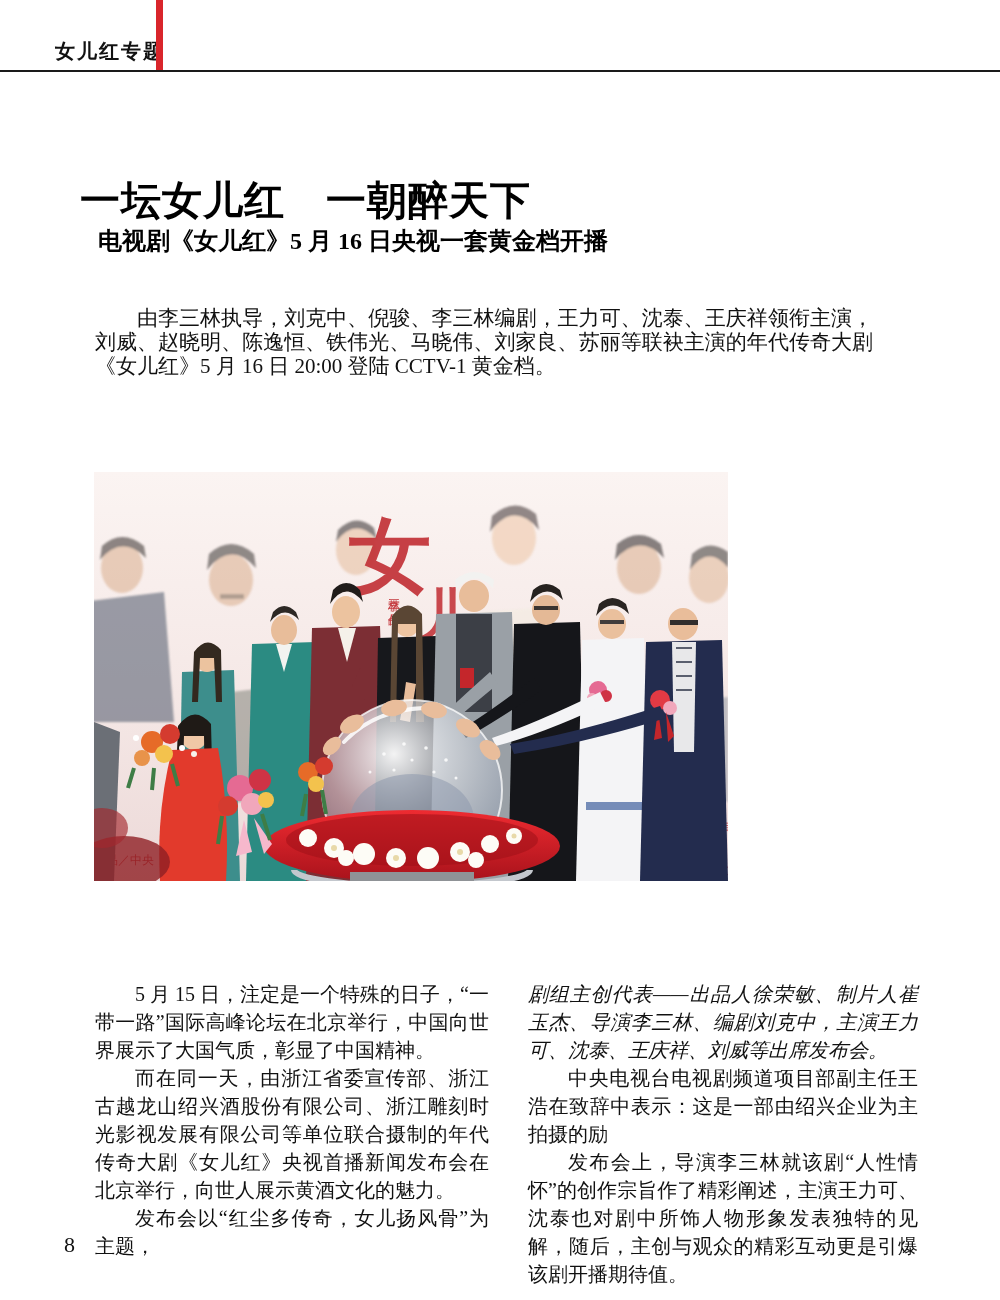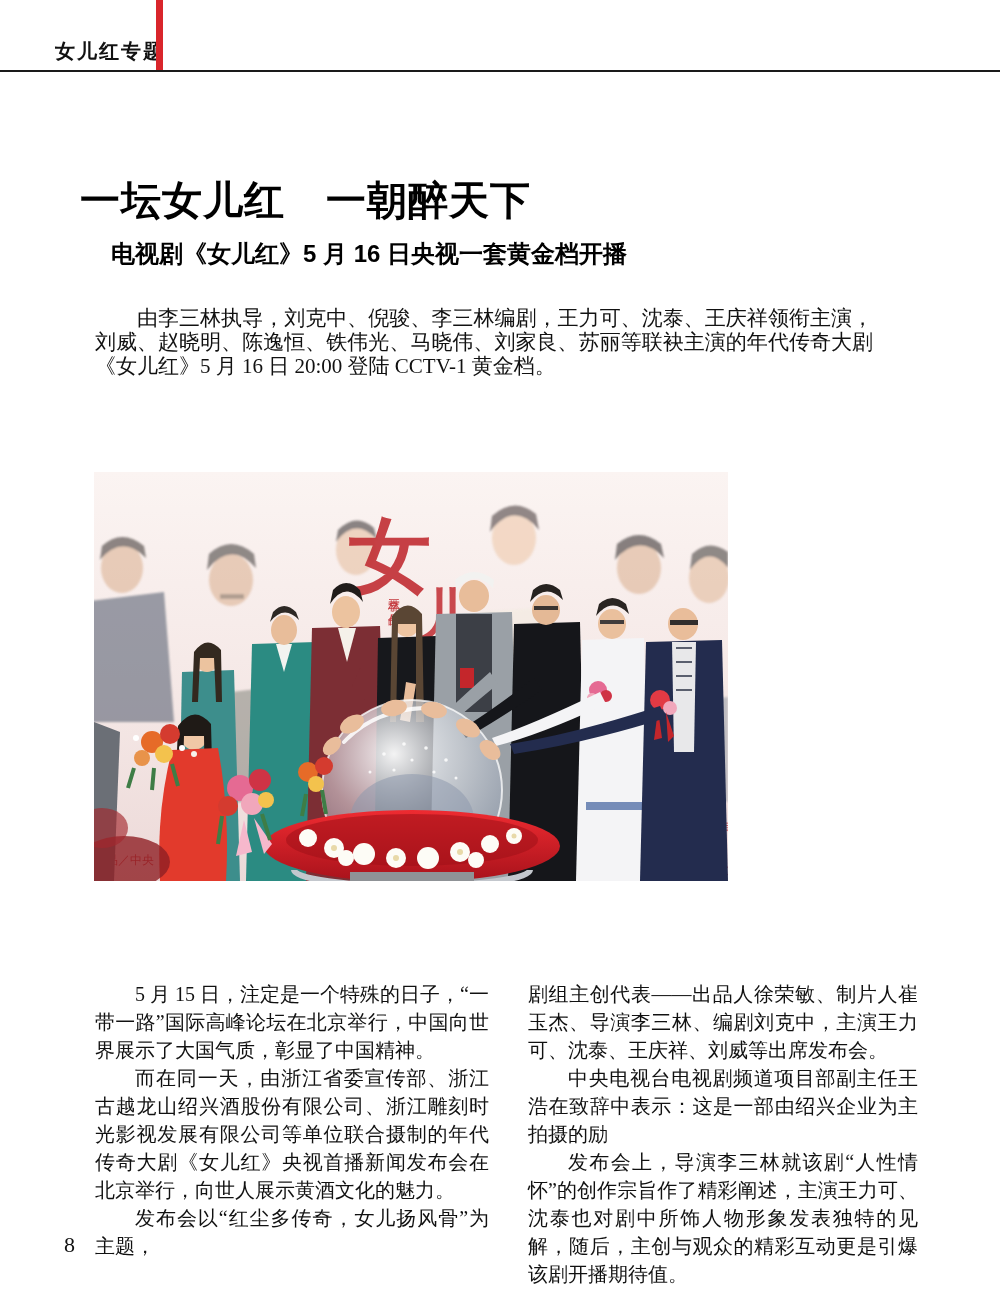--- a/index.html
+++ b/index.html
@@ -13,38 +13,38 @@
     font-family:"Liberation Sans","DejaVu Sans",sans-serif;letter-spacing:2px;color:#111;text-align:center;
   }
   .red-bar{position:absolute;left:156px;top:0;width:7px;height:71px;background:#d9252b;}
   .header-rule{position:absolute;left:0;top:70px;width:1000px;height:2px;background:#1a1a1a;}
   
   .title{
     position:absolute;left:78px;top:176px;margin:2px;font-size:40px;line-height:1.1;
     font-family:"Liberation Sans","DejaVu Sans",sans-serif;font-weight:bold;color:#000;letter-spacing:1px;
   }
   .subtitle{
-    position:absolute;left:95px;top:224px;margin:16px;font-size:24px;line-height:1.2;
-    font-family:Liberation Sans, sans-serif;font-weight:bold;color:#000;
+    position:absolute;left:95px;top:224px;margin:3px;font-size:24px;line-height:1.2;
+    font-family:Liberation Serif, serif;font-weight:bold;color:#000;
   }
   
   .intro{
     position:absolute;left:95px;top:306px;width:778px;margin:0;
     font-size:21px;line-height:24px;text-align:justify;color:#111;
   }
   
   .photo{position:absolute;left:94px;top:472px;width:634px;height:409px;margin:0;}
   .photo svg{display:block;}
   
   .col{position:absolute;top:966px;font-size:20px;line-height:28px;text-align:justify;color:#111;margin-top:14px;}
   .col p{margin:0;}
   .col-left{left:95px;width:394px;}
   .col-right{left:528px;width:390px;}
   .indent{text-indent:2em;}
-  .no-indent{text-indent:0;}
+  .no-indent{text-indent:0;font-style:italic;}
   
   .page-number{position:absolute;left:64px;top:1232px;font-size:22px;color:#111;}
 </style>
 </head>
 <body>
 
 <div class="page">
 
   <span class="section-label">女儿红专题</span>
   <div class="red-bar"></div>

